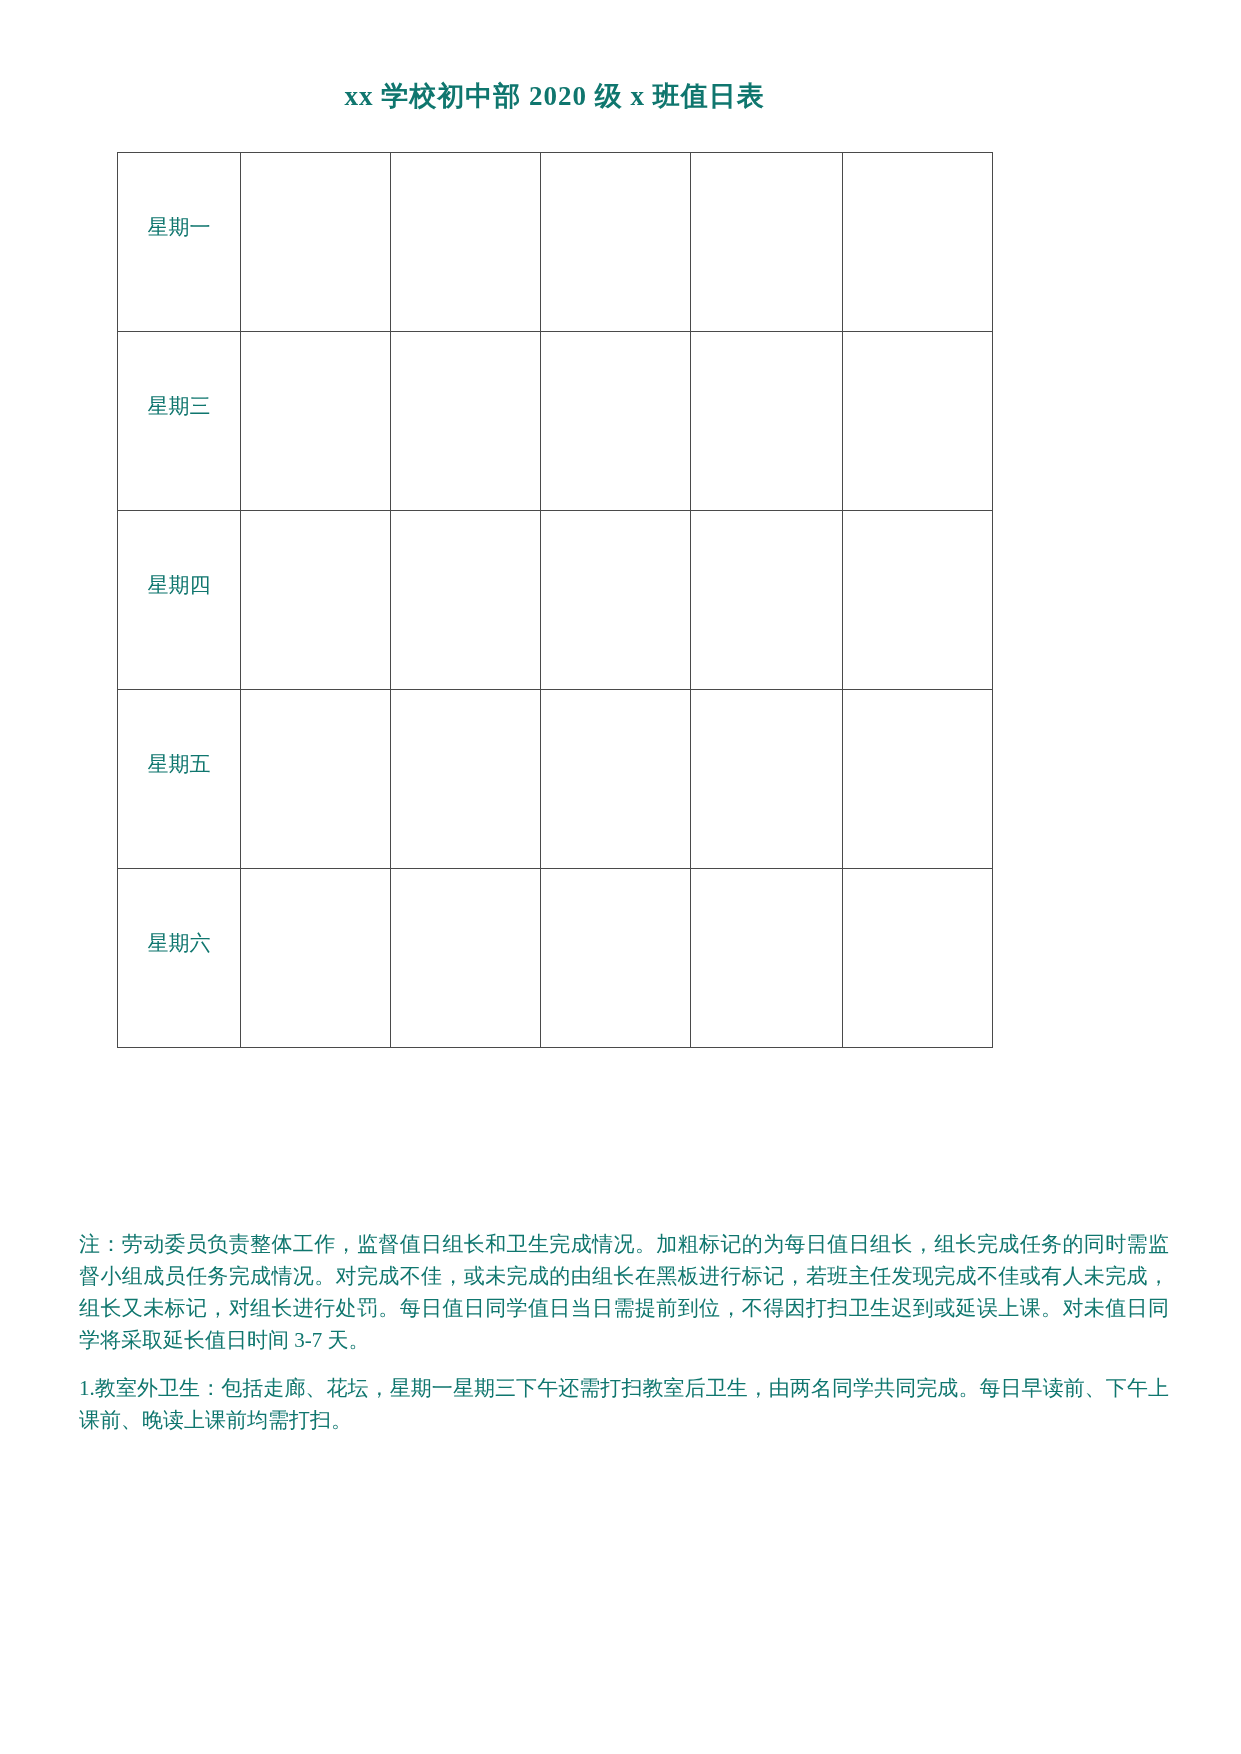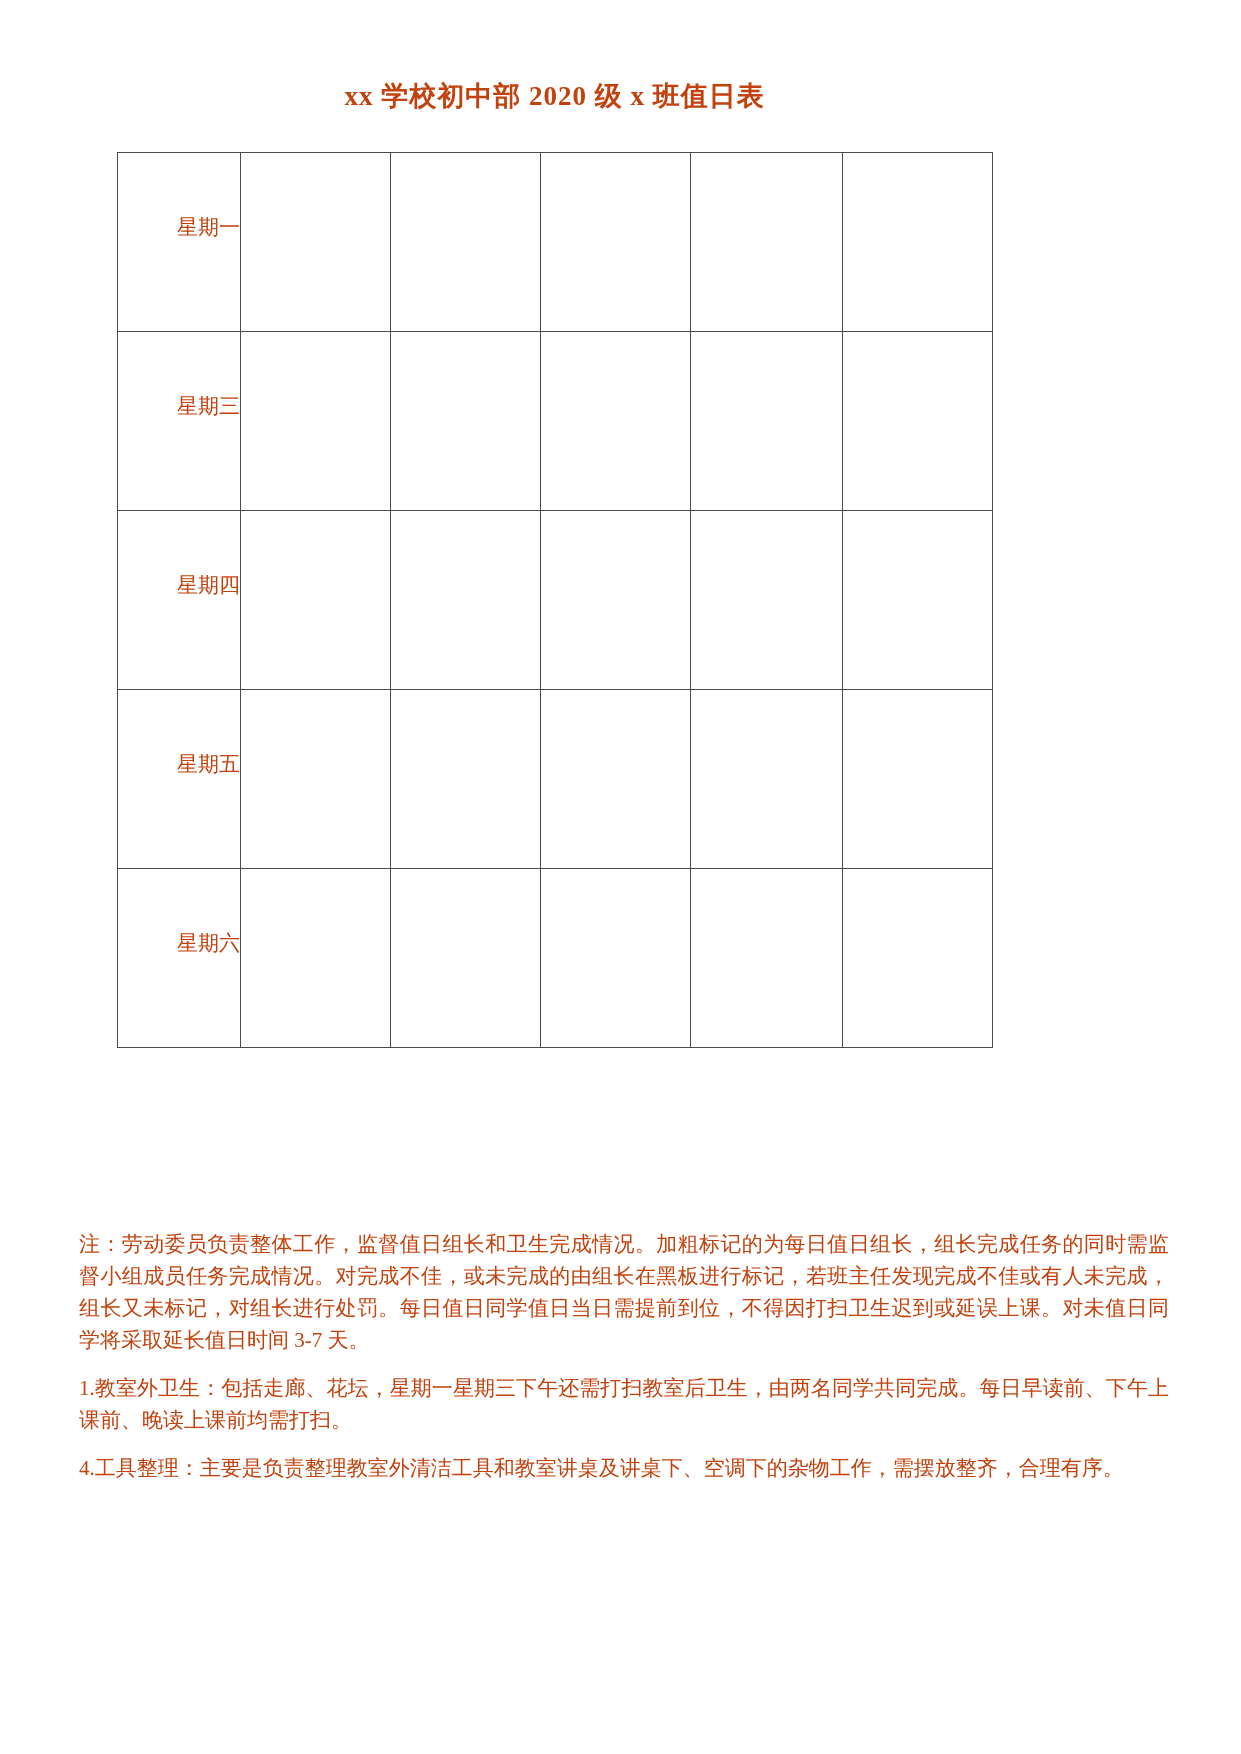--- a/index.html
+++ b/index.html
@@ -5,21 +5,21 @@
   html, body {
     margin: 0;
     padding: 0;
     background: #ffffff;
   }
   .page {
     position: relative;
     width: 1229px;
     height: 1754px;
     background: #ffffff;
-    color: #c2410c;
+    color: #0f766e;
     font-family: "Liberation Serif", "DejaVu Serif", serif;
   }
   .doc-title {
     position: absolute;
     top: 78px;
     left: 117px;
     width: 875px;
     text-align: center;
     font-size: 27px;
     font-weight: bold;
@@ -42,21 +42,20 @@
     padding: 0;
   }
   .duty-table tr.header-row td {
     height: 128px;
   }
   .duty-table tr.body-row td {
     height: 148px;
   }
   .duty-table tr.body-row td.row-header {
     padding-bottom: 30px;
-    text-align: right;
   }
   .duty-table tr.body-row td.duty-cell {
     background: #ffffff;
   }
   .corner-line {
     line-height: 34px;
   }
   .notes {
     position: absolute;
     left: 63px;
@@ -134,16 +133,15 @@
         <td class="duty-cell"></td>
         <td class="duty-cell"></td>
         <td class="duty-cell"></td>
       </tr>
     </tbody>
   </table>
 
   <div class="notes">
     <p>注：劳动委员负责整体工作，监督值日组长和卫生完成情况。加粗标记的为每日值日组长，组长完成任务的同时需监督小组成员任务完成情况。对完成不佳，或未完成的由组长在黑板进行标记，若班主任发现完成不佳或有人未完成，组长又未标记，对组长进行处罚。每日值日同学值日当日需提前到位，不得因打扫卫生迟到或延误上课。对未值日同学将采取延长值日时间 3-7 天。</p>
     <p>1.教室外卫生：包括走廊、花坛，星期一星期三下午还需打扫教室后卫生，由两名同学共同完成。每日早读前、下午上课前、晚读上课前均需打扫。</p>
-    <p>4.工具整理：主要是负责整理教室外清洁工具和教室讲桌及讲桌下、空调下的杂物工作，需摆放整齐，合理有序。</p>
   </div>
 
 </div>
 
 </body></html>

